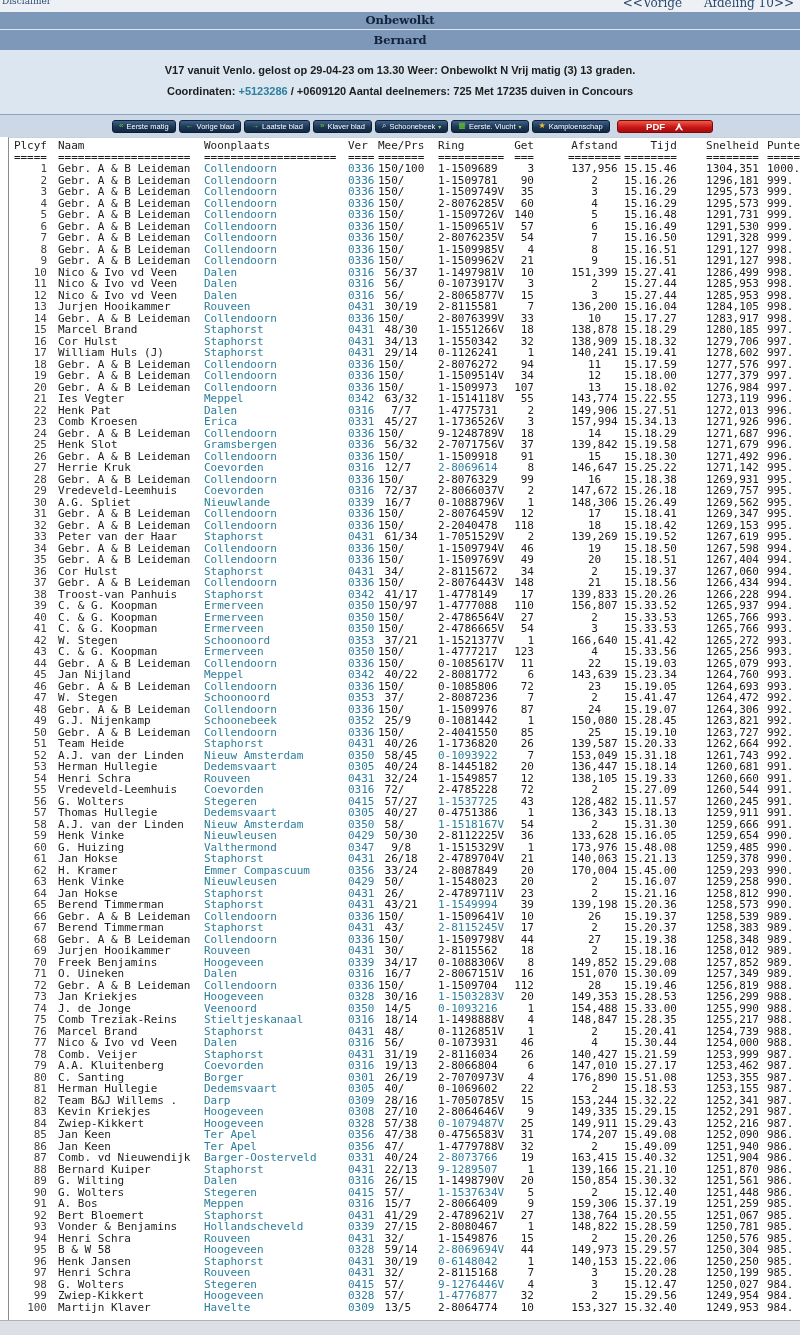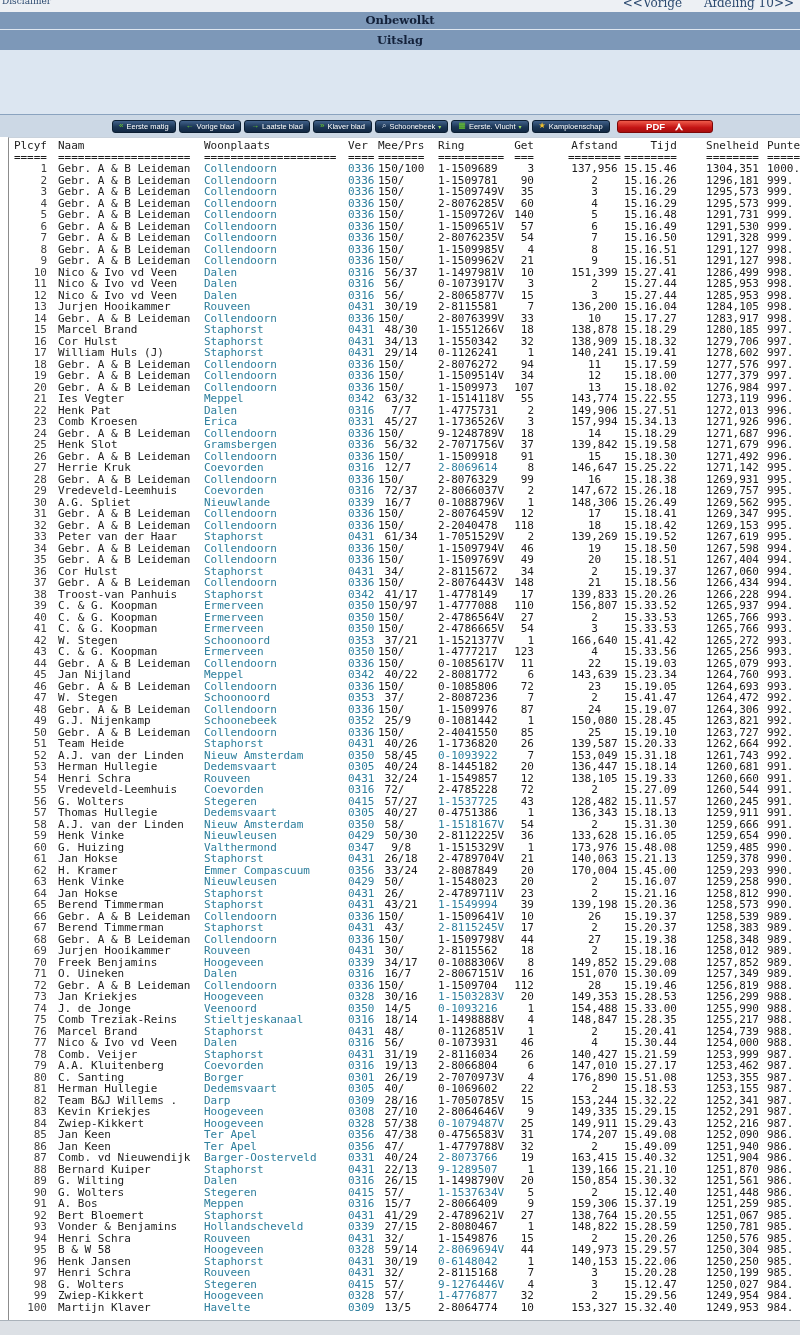--- a/index.html
+++ b/index.html
@@ -76,24 +76,26 @@
   <div class="topnav-right">
     <span>&lt;&lt;Vorige</span>
     <span>Afdeling 10&gt;&gt;</span>
   </div>
 </div>
 
 <div class="bar bar1">
   <span>Onbewolkt</span>
 </div>
 <div class="bar bar2">
-  <span>Uitslag</span>
+  <span>Bernard</span>
 </div>
 
 <div class="info">
+  <div class="line2">V17 vanuit Venlo. gelost op 29-04-23 om 13.30 Weer: Onbewolkt N Vrij matig (3) 13 graden.</div>
+  <div class="line3"><span>Coordinaten: </span><span class="teal">+5123286</span><span> / +0609120 Aantal deelnemers: 725 Met 17235 duiven in Concours</span></div>
 </div>
 
 <div class="toolbar">
   <div style="display:flex;gap:3px;align-items:center;">
       <div class="btn">
         <span class="ico" style="color: rgb(108, 208, 42);">«</span>
         <span>Eerste matig</span>
       </div>
       <div class="btn">
         <span class="ico" style="color: rgb(108, 208, 42);">←</span>

